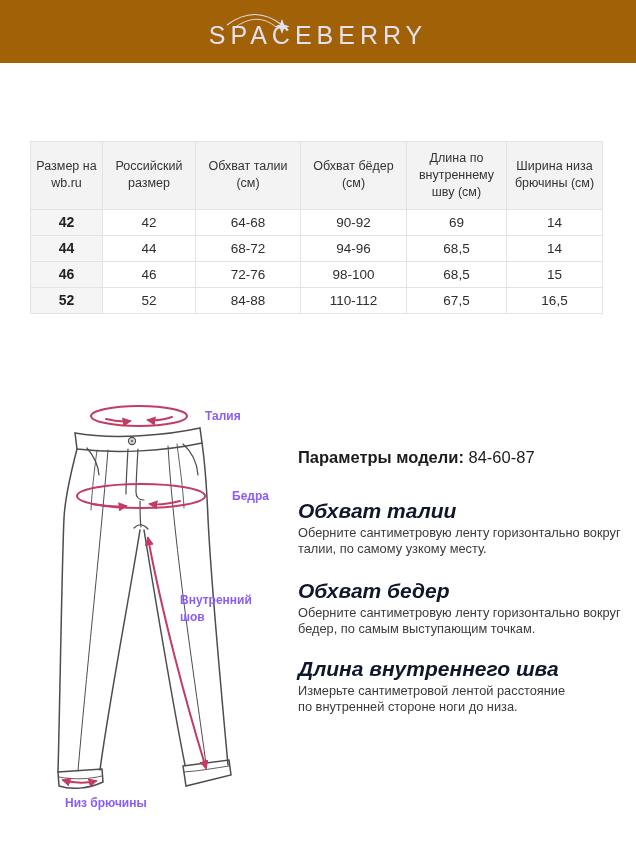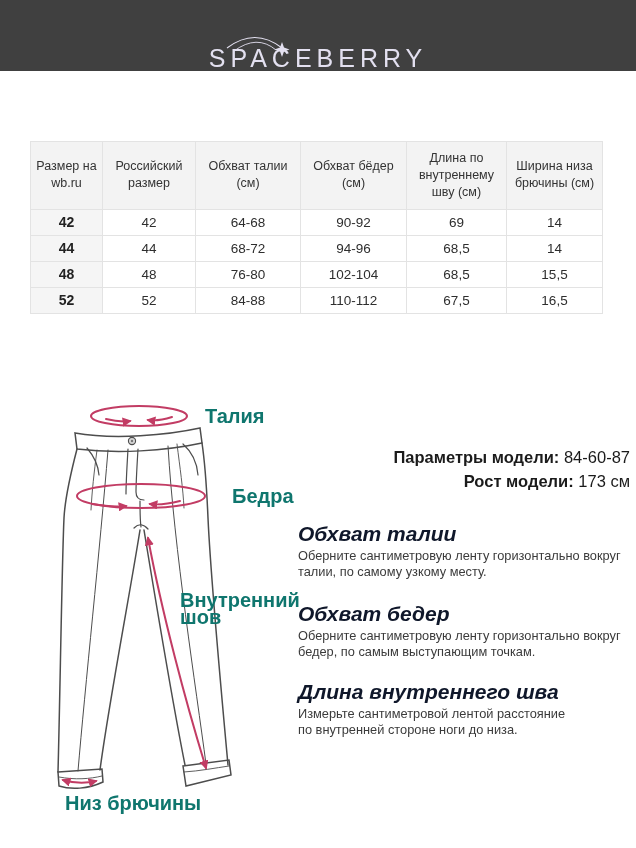--- a/index.html
+++ b/index.html
@@ -3,21 +3,21 @@
 <meta charset="utf-8">
 <style>
   html,body{margin:0;padding:0;}
   body{
     width:636px;height:848px;position:relative;background:#ffffff;
     font-family:"Liberation Sans",sans-serif;overflow:hidden;
     -webkit-font-smoothing:antialiased;
   }
   
   .brand-bar{
-    height:71px;background:#404040;display:flex;align-items:flex-end;justify-content:center;
+    height:63px;background:#a16207;display:flex;align-items:center;justify-content:center;
   }
   .logo{
     position:relative;color:#e3e0f0;font-size:25px;font-weight:300;
     letter-spacing:5px;line-height:1;padding-top:8px;
   }
   .comet{position:absolute;left:16px;top:-13px;width:66px;height:34px;}
   
   .size-table-wrap{position:absolute;left:30px;top:133px;width:572px;}
   table.size-table{
     border-collapse:collapse;table-layout:fixed;width:572px;
@@ -30,27 +30,27 @@
   }
   table.size-table td{
     border:1px solid #e3e3e3;text-align:center;vertical-align:middle;
     height:25px;padding:0 2px;background:#ffffff;
   }
   table.size-table td:first-child{background:#f5f5f5;font-weight:700;font-size:14px;color:#222;}
   
   .diagram{position:absolute;left:20px;top:388px;width:282px;height:440px;}
   .diagram svg{position:absolute;left:0;top:0;}
   .dlabel{
-    position:absolute;font-size:20px;font-weight:600;color:#0f766e;line-height:16px;
+    position:absolute;font-size:12px;font-weight:600;color:#8b5cf6;line-height:16px;
     white-space:nowrap;
   }
   .dlabel.two-line{white-space:pre-line;line-height:17px;}
   
   .info-col{position:absolute;left:298px;top:446px;width:332px;}
-  .mi-line{font-size:16.5px;line-height:23.5px;color:#1b1b1b;text-align:right;}
+  .mi-line{font-size:16.5px;line-height:23.5px;color:#1b1b1b;}
   .mi-label{font-weight:700;}
   .mi-value{font-weight:400;}
   .guide{margin:0;}
   .guide h3{margin:0;font-size:21px;font-weight:700;color:#0f172a;line-height:19px;font-style:italic;}
   .guide p{
     margin:5px 0 0;font-size:12.8px;line-height:16px;color:#3b3b3b;
     white-space:pre-line;
   }
   .guide.g1{margin-top:31px;}
   .guide.g2{margin-top:24px;}
@@ -101,26 +101,26 @@
         </tr>
         <tr>
           <td>44</td>
           <td>44</td>
           <td>68-72</td>
           <td>94-96</td>
           <td>68,5</td>
           <td>14</td>
         </tr>
         <tr>
-          <td>48</td>
-          <td>48</td>
-          <td>76-80</td>
-          <td>102-104</td>
+          <td>46</td>
+          <td>46</td>
+          <td>72-76</td>
+          <td>98-100</td>
           <td>68,5</td>
-          <td>15,5</td>
+          <td>15</td>
         </tr>
         <tr>
           <td>52</td>
           <td>52</td>
           <td>84-88</td>
           <td>110-112</td>
           <td>67,5</td>
           <td>16,5</td>
         </tr>
       </tbody>
@@ -183,24 +183,20 @@
   <div class="dlabel two-line" style="left:160px;top:204px">Внутренний
 шов</div>
   <div class="dlabel" style="left:45px;top:407px">Низ брючины</div>
 </div>
 
 <div class="info-col">
   <div class="mi-line">
     <span class="mi-label">Параметры модели:</span>
     <span class="mi-value">84-60-87</span>
   </div>
-  <div class="mi-line">
-    <span class="mi-label">Рост модели:</span>
-    <span class="mi-value">173 см</span>
-  </div>
 
   <div class="guide g1">
     <h3>Обхват талии</h3>
     <p>Оберните сантиметровую ленту горизонтально вокруг
 талии, по самому узкому месту.</p>
   </div>
   <div class="guide g2">
     <h3>Обхват бедер</h3>
     <p>Оберните сантиметровую ленту горизонтально вокруг
 бедер, по самым выступающим точкам.</p>

